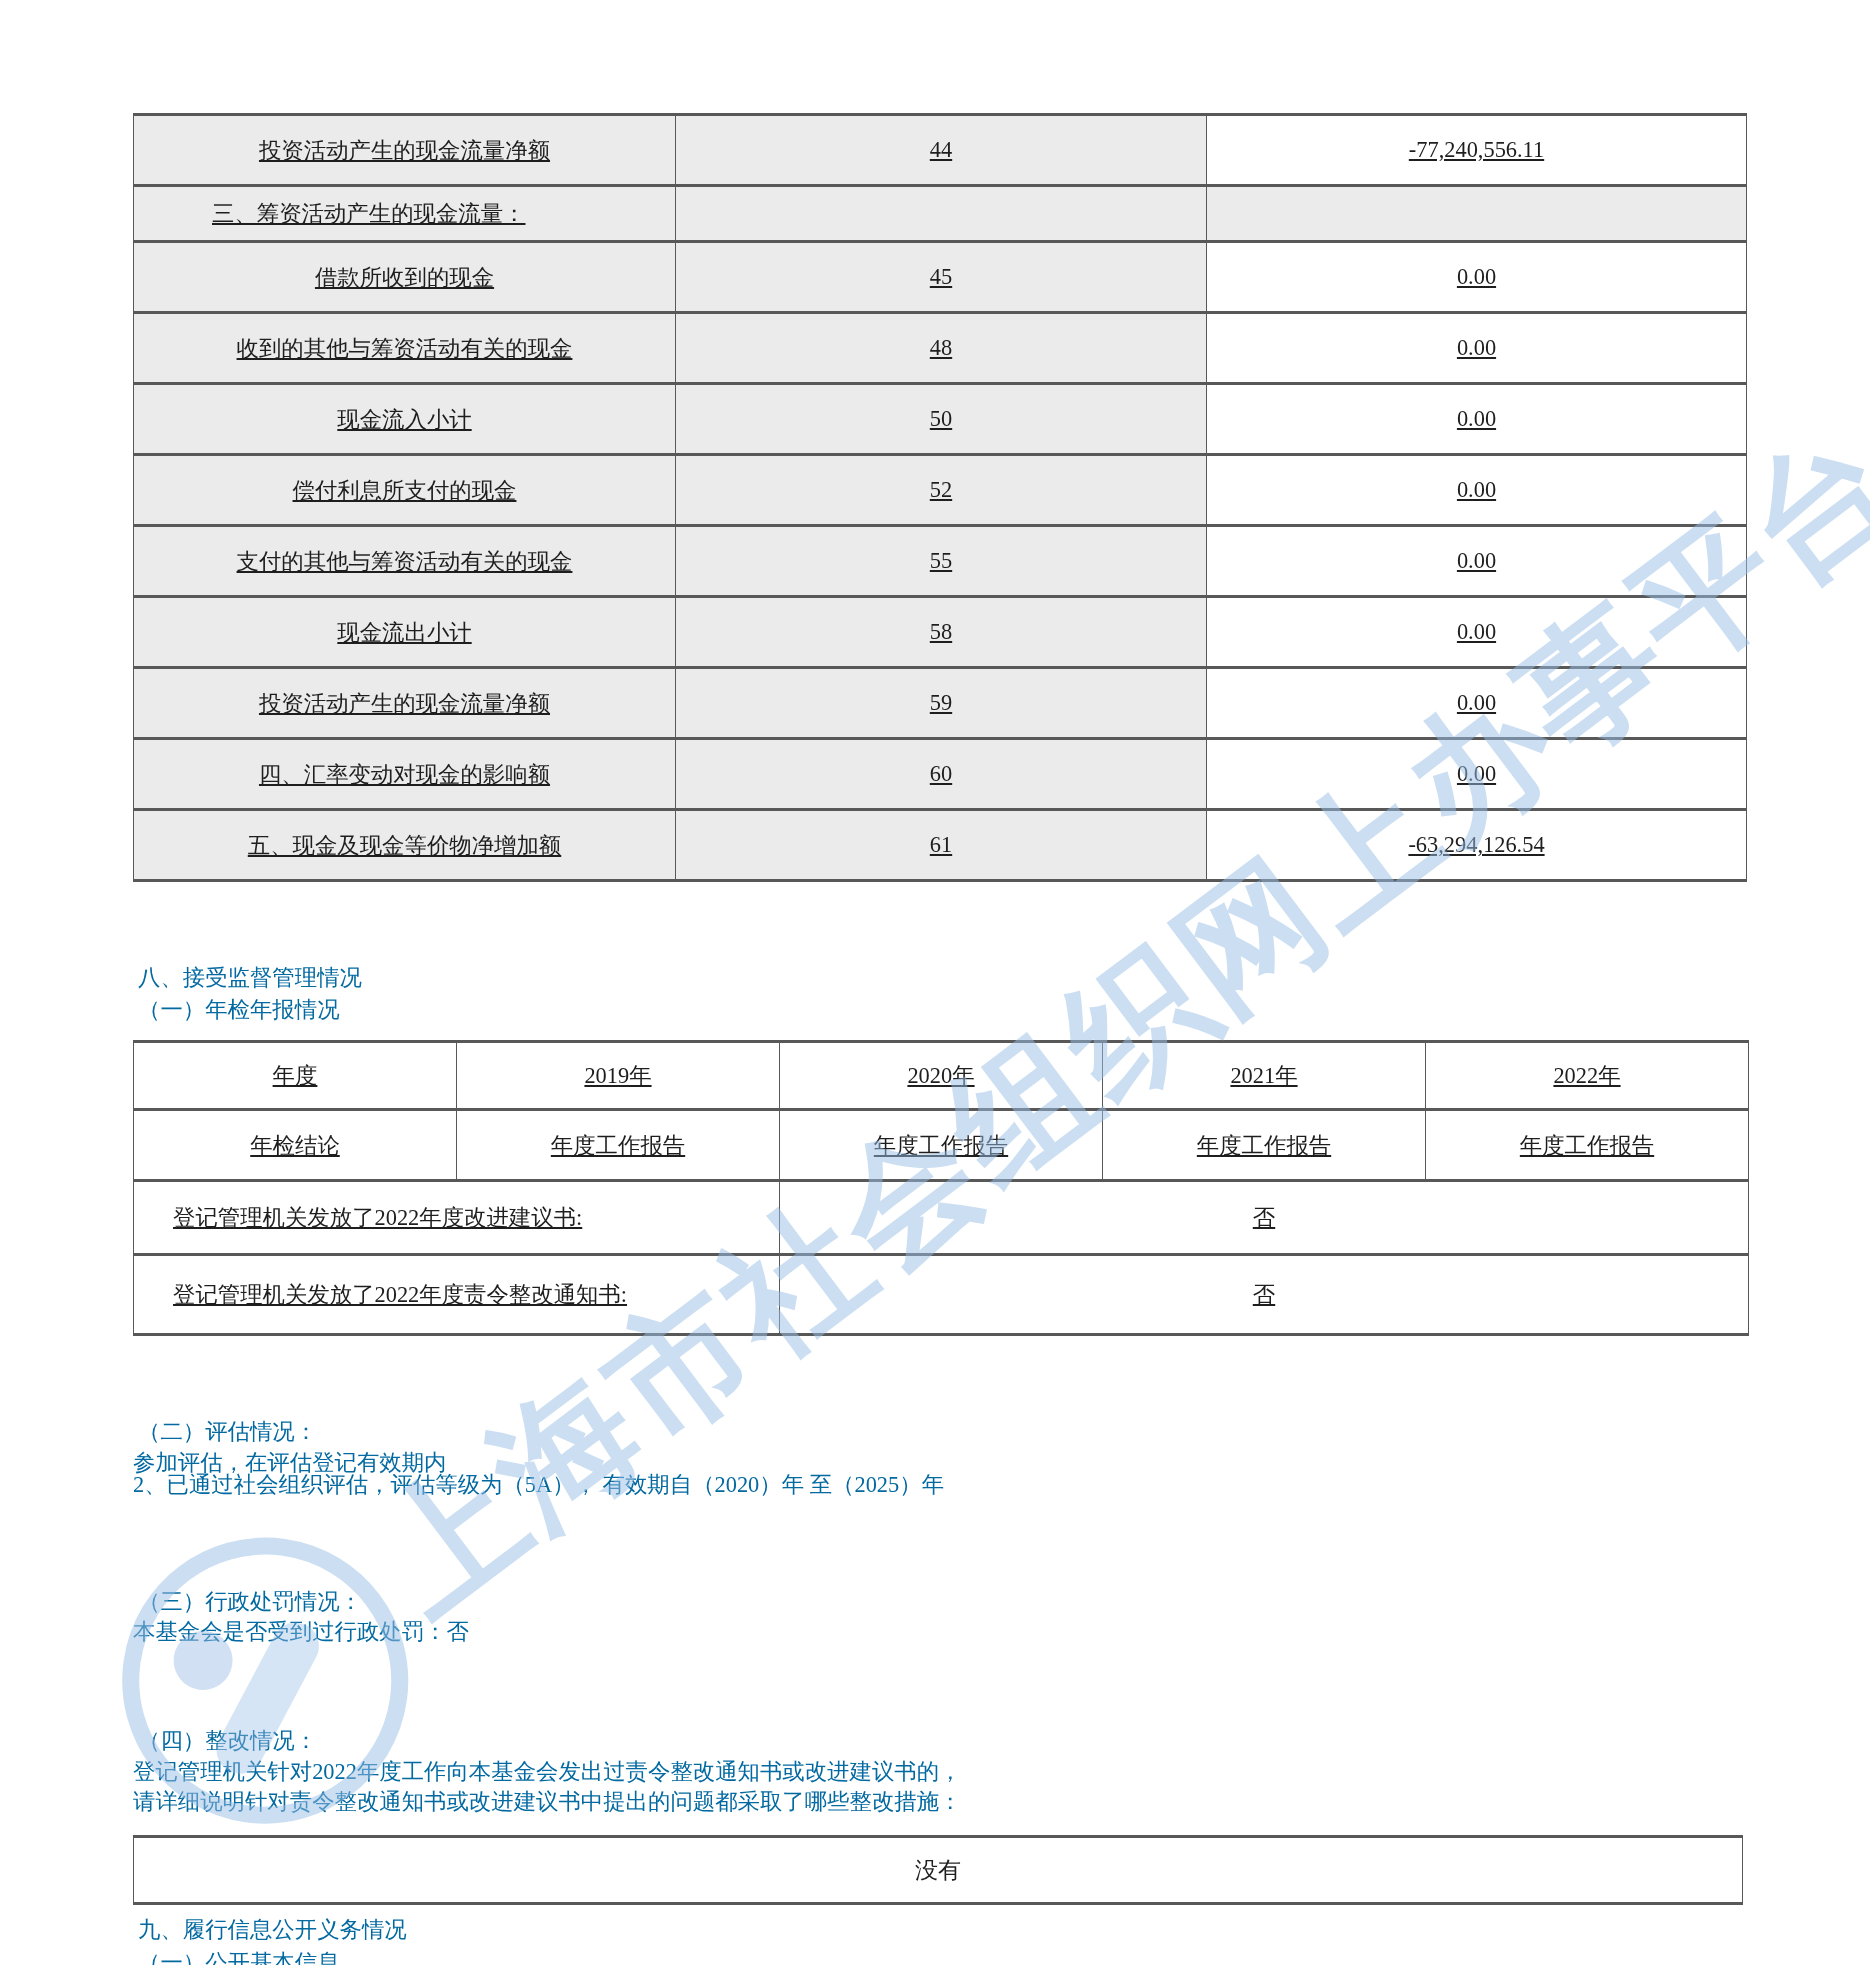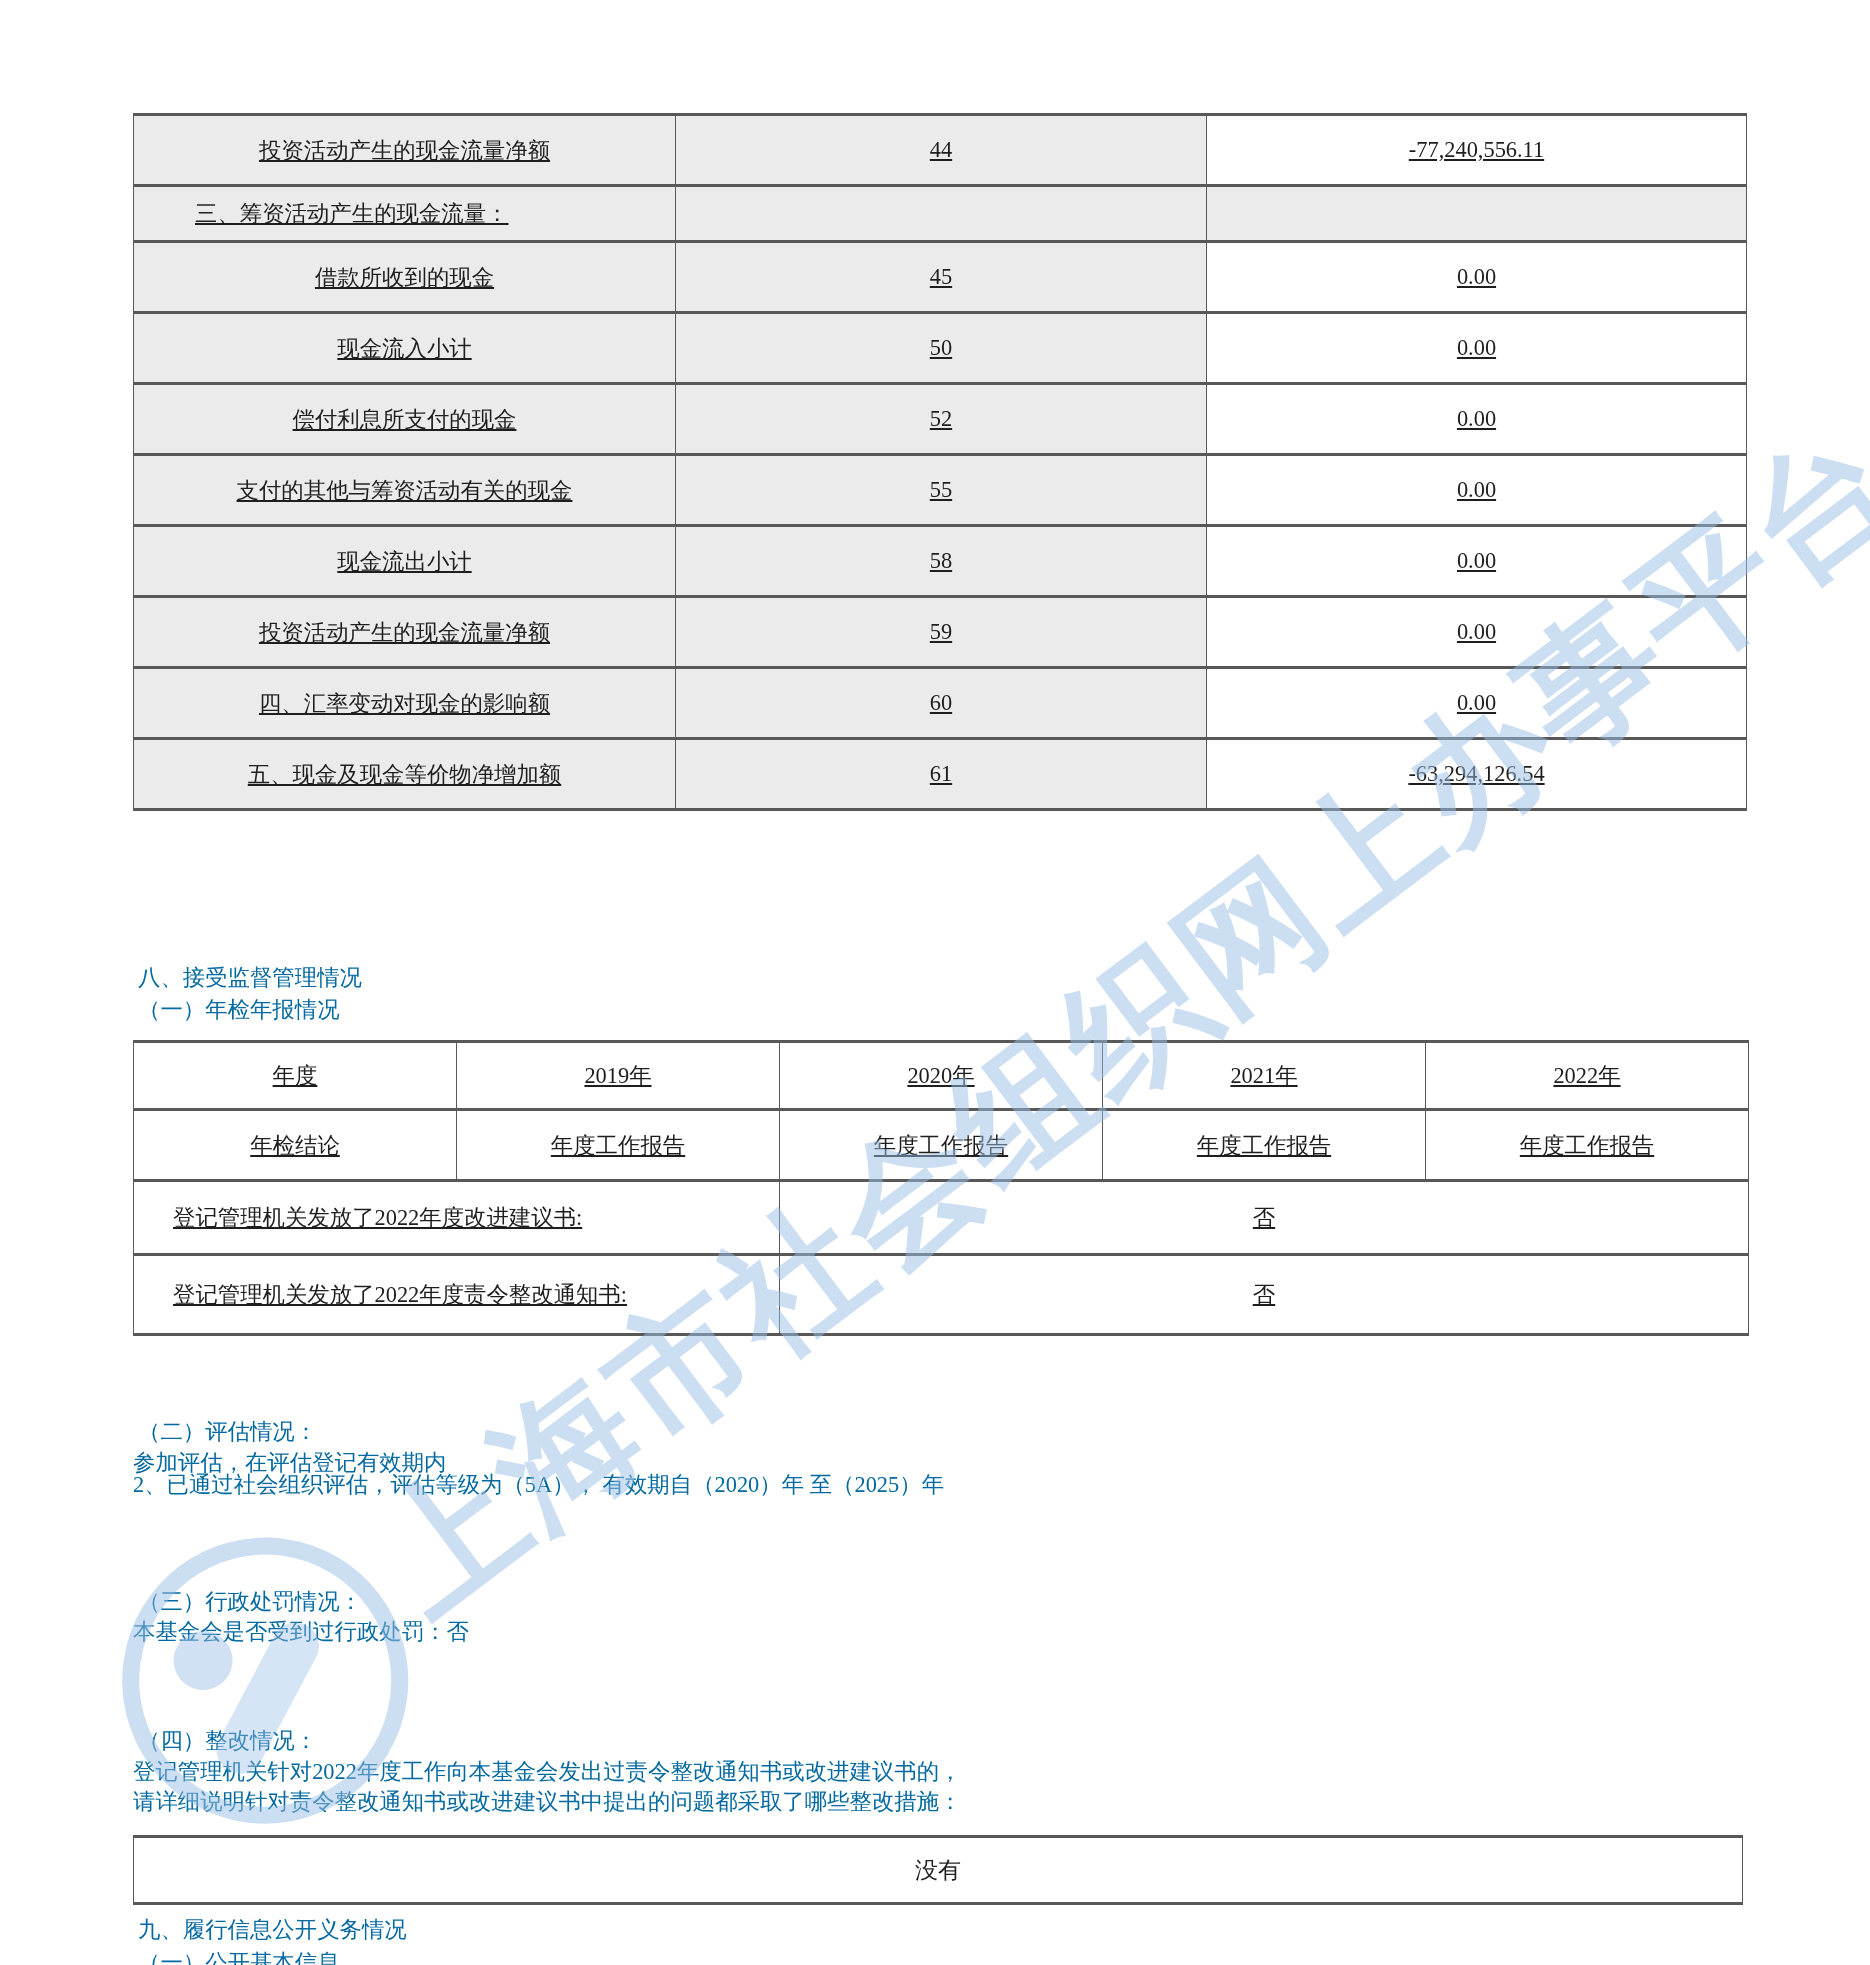--- a/index.html
+++ b/index.html
@@ -14,21 +14,21 @@
     border:1.6px solid #585858;border-top-width:3.5px;border-bottom-width:3.5px;
     text-align:center;vertical-align:middle;font-size:22.4px;color:#1e1e1e;
     padding:0 3.9px;overflow:hidden;
   }
   
   table.cf{left:133px;top:113px;width:1614px;}
   table.cf td{height:68px;}
   table.cf td.lbl,table.cf td.num{background:#ebebeb;}
   table.cf td.val{background:#ffffff;}
   table.cf tr.section td{height:53px;background:#ebebeb;}
-  table.cf tr.section td.lbl{text-align:left;padding-left:61px;}
+  table.cf tr.section td.lbl{text-align:left;padding-left:78px;}
   
   table.yr{left:133px;top:1040px;width:1614px;}
   table.yr tr.r1 td{height:65px;}
   table.yr tr.r2 td{height:68px;}
   table.yr tr.r3 td{height:71px;}
   table.yr tr.r4 td{height:77px;}
   table.yr td.q{text-align:left;padding-left:39px;}
   
   .line{position:absolute;font-size:22.4px;line-height:1.25;white-space:nowrap;color:#0369a1;}
   
@@ -79,20 +79,25 @@
     <td class="val">-77,240,556.11</td>
   </tr>
   <tr class="section">
     <td class="lbl">三、筹资活动产生的现金流量：</td>
     <td class="num"></td>
     <td class="num"></td>
   </tr>
   <tr>
     <td class="lbl">借款所收到的现金</td>
     <td class="num">45</td>
+    <td class="val">0.00</td>
+  </tr>
+  <tr>
+    <td class="lbl">收到的其他与筹资活动有关的现金</td>
+    <td class="num">48</td>
     <td class="val">0.00</td>
   </tr>
   <tr>
     <td class="lbl">现金流入小计</td>
     <td class="num">50</td>
     <td class="val">0.00</td>
   </tr>
   <tr>
     <td class="lbl">偿付利息所支付的现金</td>
     <td class="num">52</td>

